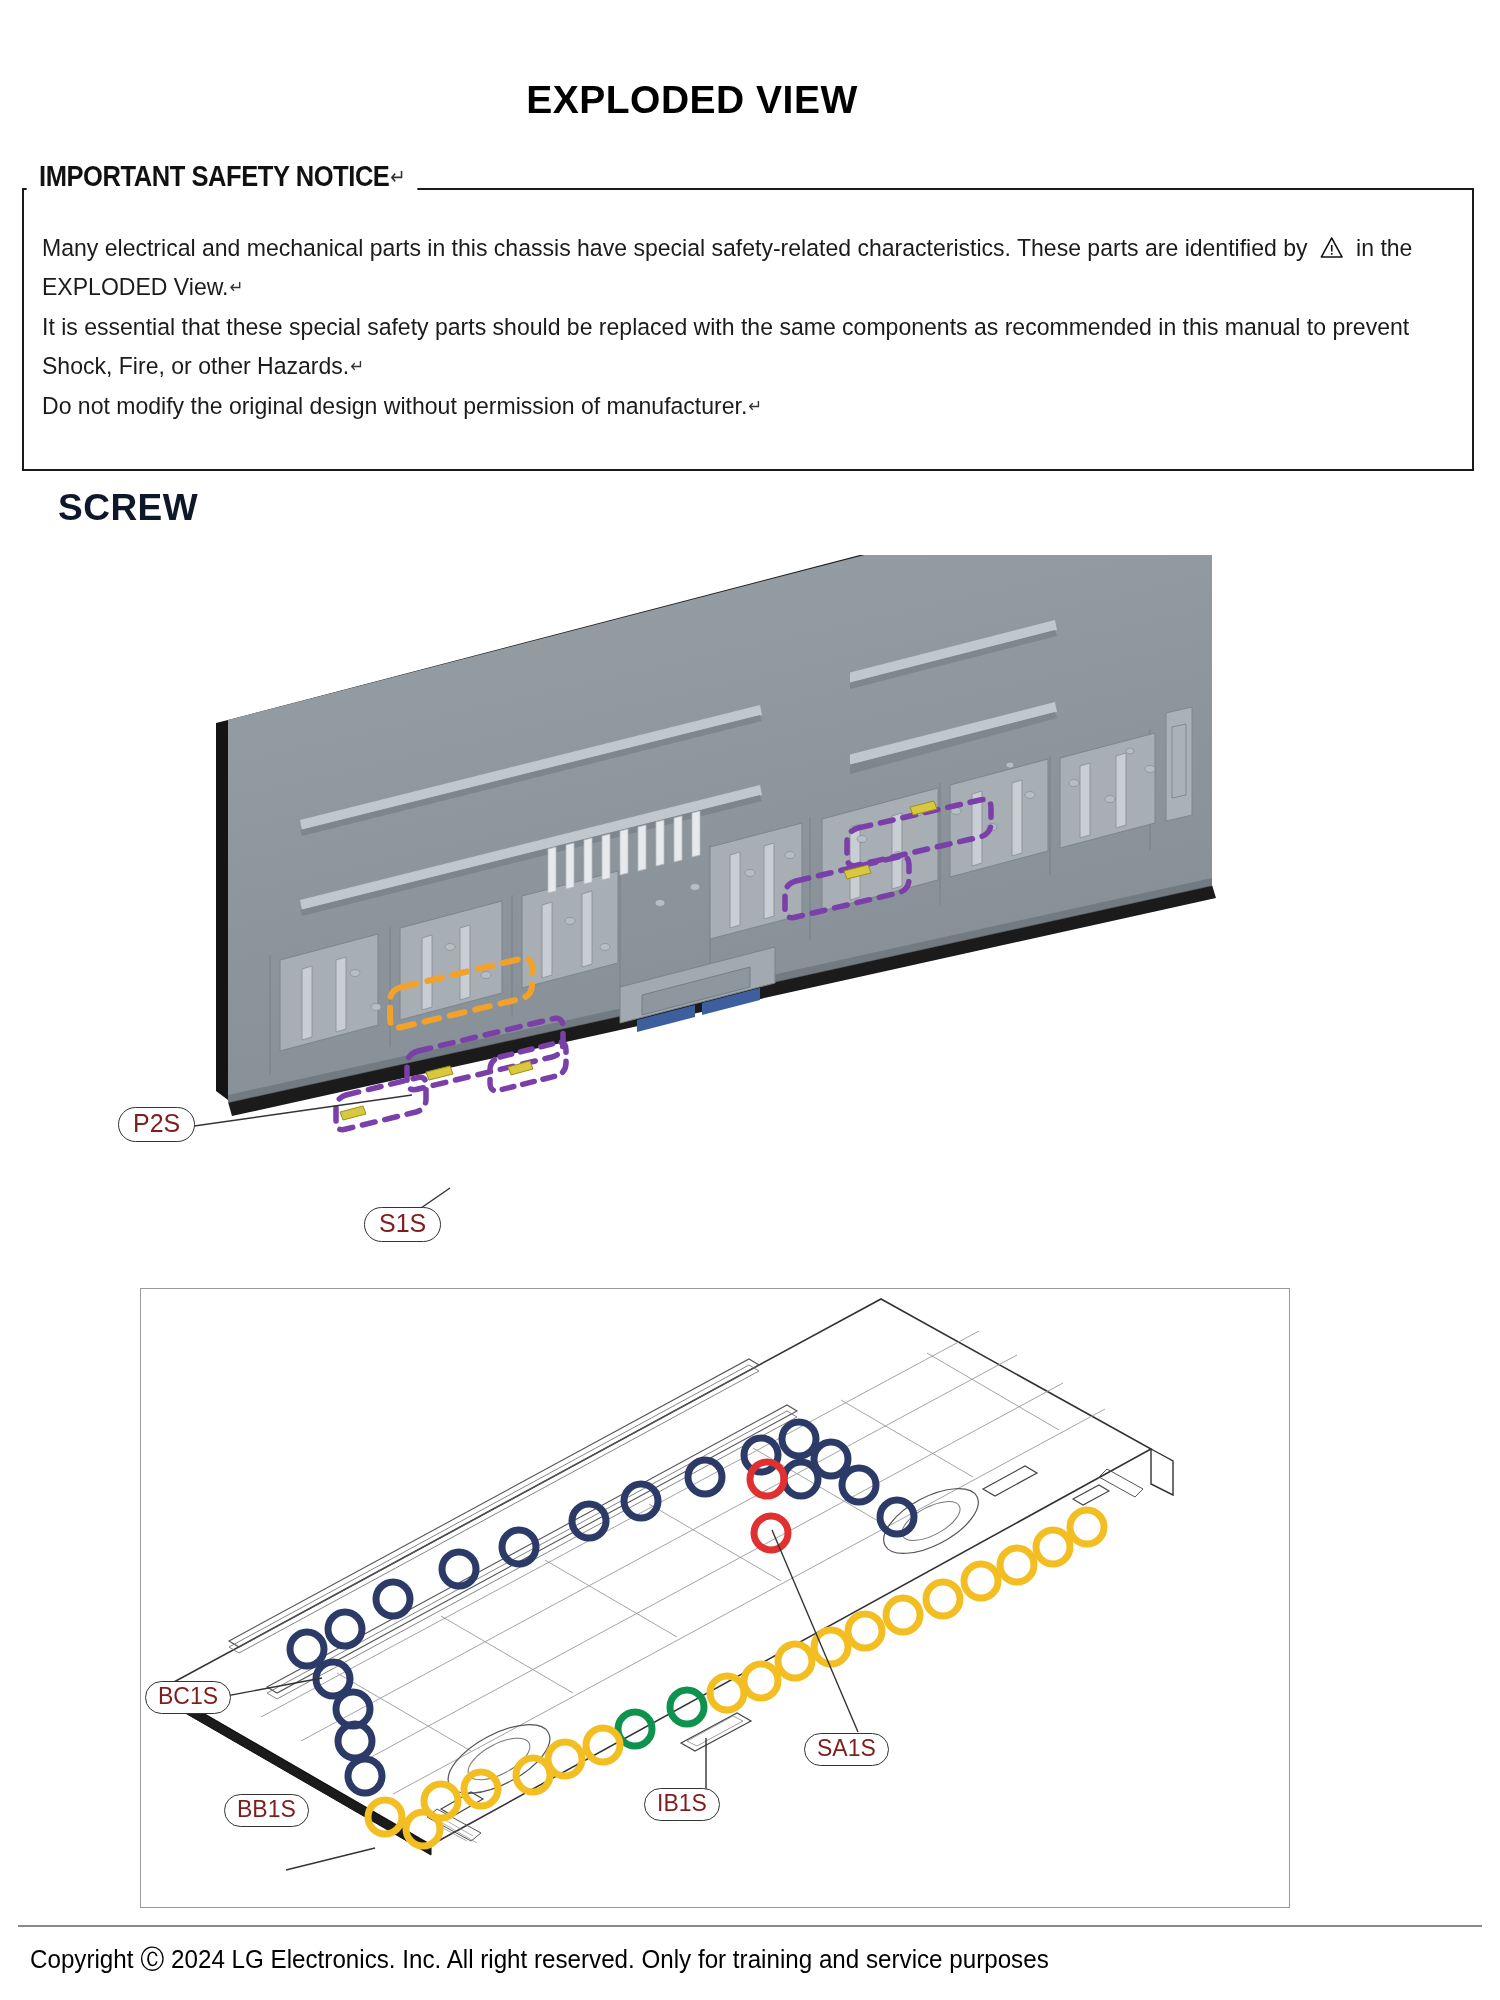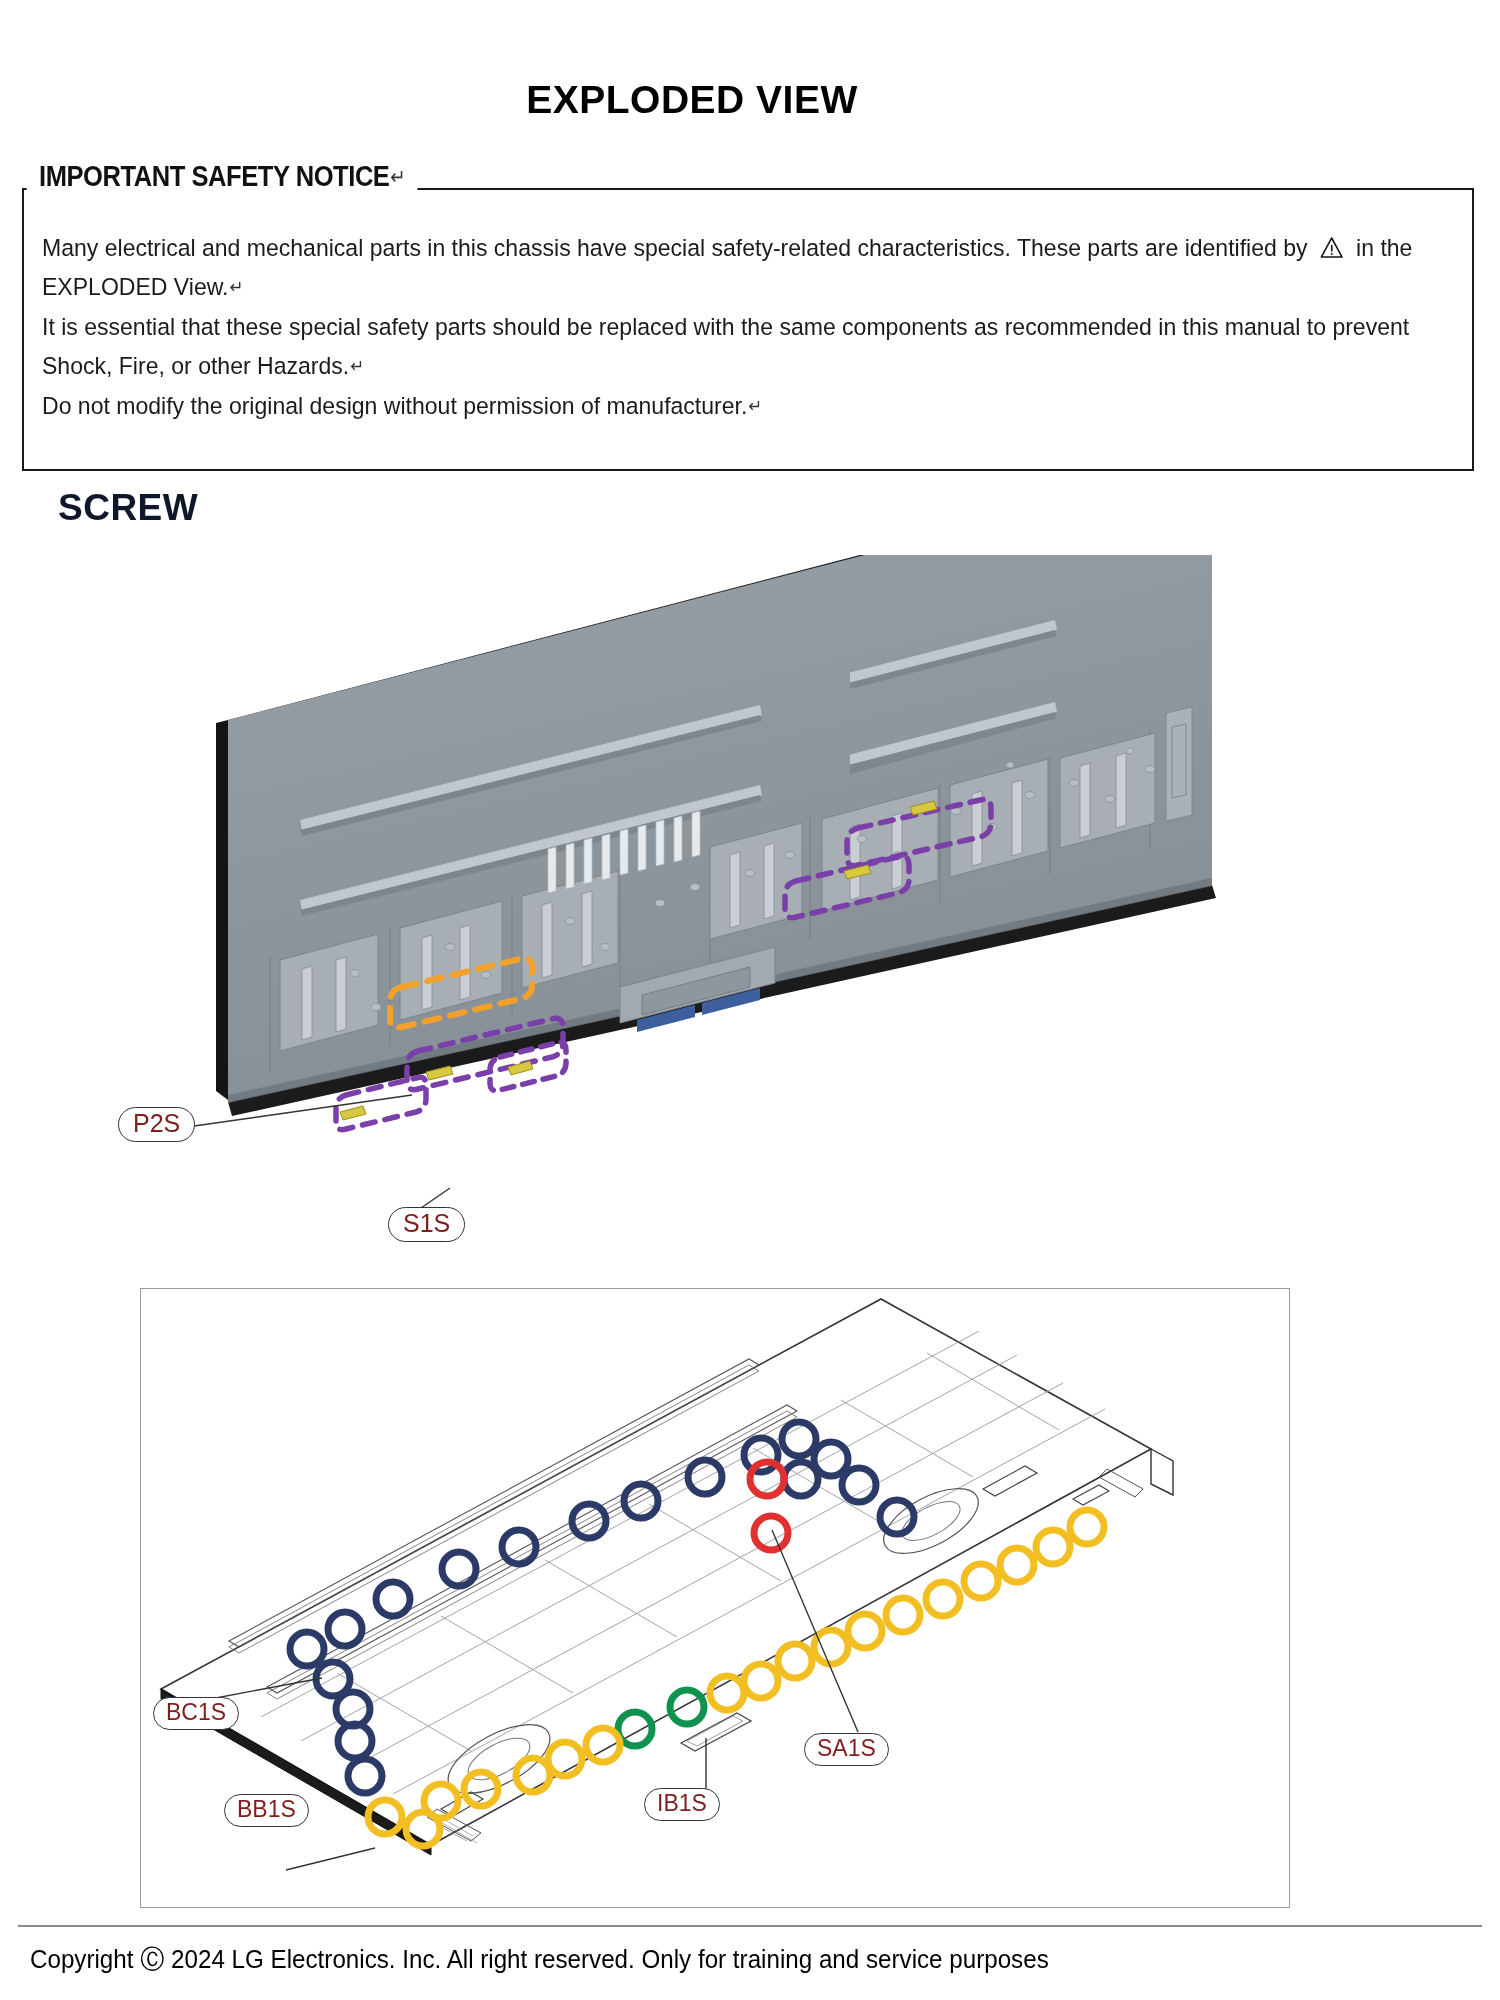--- a/index.html
+++ b/index.html
@@ -475,21 +475,21 @@
   <line x1="205" y1="1700" x2="322" y2="1678" stroke="#333" stroke-width="1.4"></line>
 
   <line x1="286" y1="1870" x2="375" y2="1848" stroke="#333" stroke-width="1.4"></line>
 
   <line x1="706" y1="1790" x2="706" y2="1738" stroke="#333" stroke-width="1.4"></line>
 
   <line x1="858" y1="1732" x2="772" y2="1530" stroke="#333" stroke-width="1.4"></line>
 </svg>
 
 <div class="callout" style="left:118px; top:1107px;">P2S</div>
-<div class="callout" style="left:388px; top:1207px;">S1S</div>
-
-<div class="callout small" style="left:153px; top:1681px;margin-top:16px;">BC1S</div>
+<div class="callout" style="left:364px; top:1207px;">S1S</div>
+
+<div class="callout small" style="left:145px; top:1681px;">BC1S</div>
 <div class="callout small" style="left:224px; top:1794px;">BB1S</div>
 <div class="callout small" style="left:644px; top:1788px;">IB1S</div>
 <div class="callout small" style="left:804px; top:1733px;">SA1S</div>
 
 <div id="footer-rule"></div>
 <div id="copyright">Copyright Ⓒ 2024 LG Electronics. Inc. All right reserved. Only for training and service purposes</div>
 
 </body></html>

